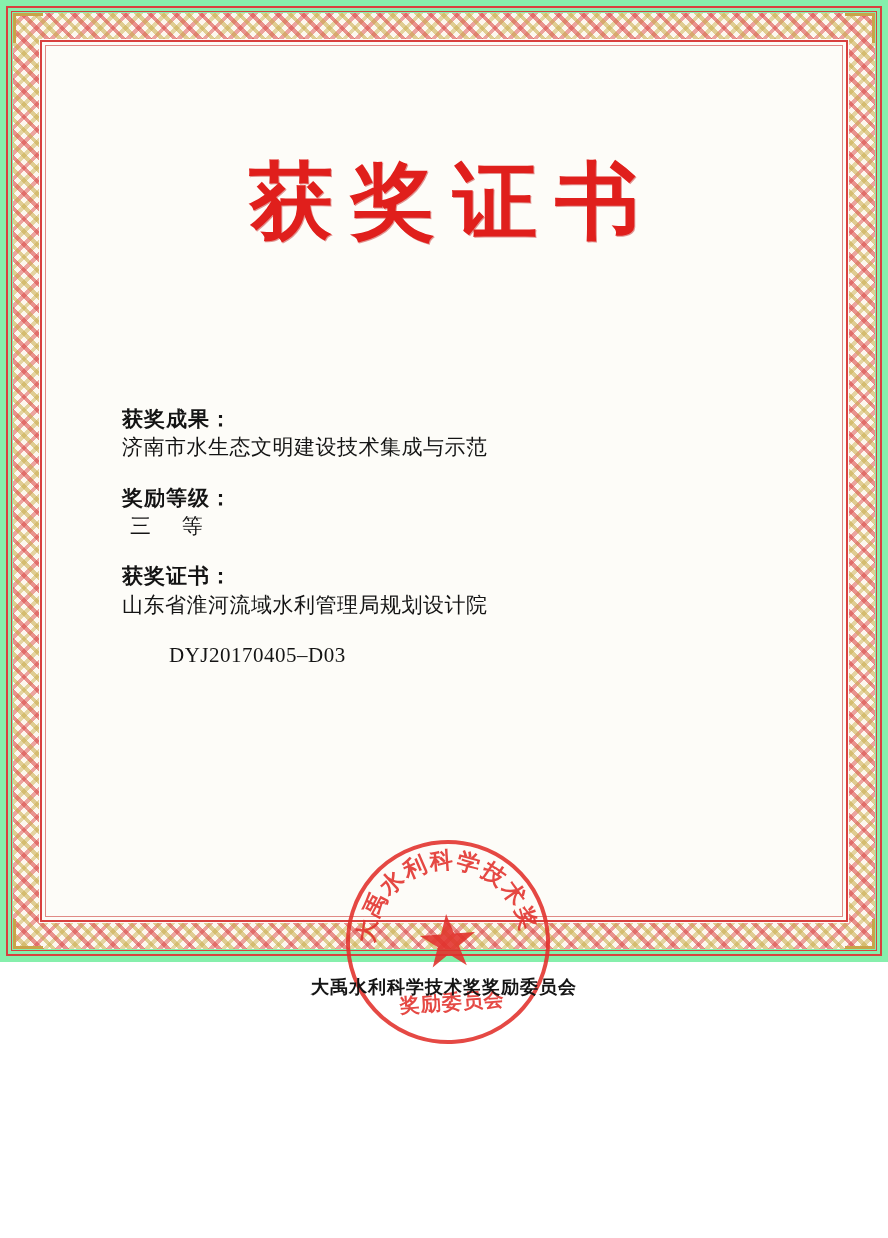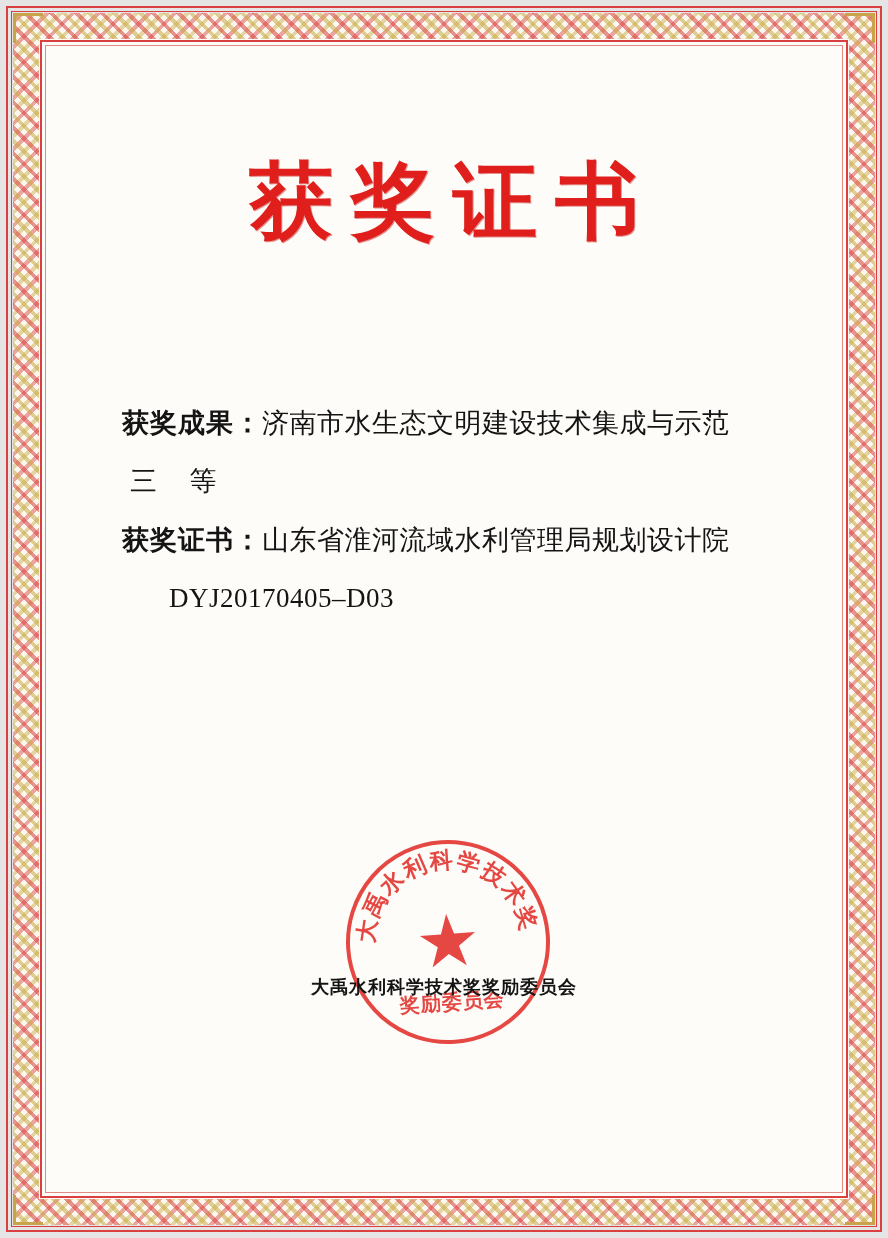--- a/index.html
+++ b/index.html
@@ -10,22 +10,22 @@
   body {
     width: 888px;
     height: 1238px;
     font-family: "Liberation Serif", serif;
     overflow: hidden;
   }
 
   .certificate {
     position: relative;
     width: 888px;
-    height: 1238px;
-    background: #e5e5e5;
+    height: 962px;
+    background: #86efac;
     box-sizing: border-box;
   }
 
   
   .border-outer {
     position: absolute;
     left: 6px; top: 6px; right: 6px; bottom: 6px;
     border: 2px solid #d9403f;
     box-sizing: border-box;
   }
@@ -108,27 +108,28 @@
   }
 
   .fields {
     position: absolute;
     top: 355px;
     left: 72px;
     right: 40px;
   }
   .field-row {
     display: flex;
-    align-items: flex-end;
+    align-items: flex-start;
     margin-bottom: 22px;
     color: #141414;
     font-family: "DejaVu Serif", serif;
-    font-size: 27px;
+    font-size: 21px;
     line-height: 1.35;
     white-space: nowrap;
+    flex-direction: column;
   }
   .field-label {
     font-weight: bold;
     letter-spacing: 1px;
   }
   .field-value {
     font-weight: normal;
     letter-spacing: 0.5px;
   }
   .field-value.serial {
@@ -246,20 +247,21 @@
     <div class="title">获奖证书</div>
 
     <div class="fields">
 
       <div class="field-row">
         <span class="field-label">获奖成果：</span>
         <span class="field-value">济南市水生态文明建设技术集成与示范</span>
       </div>
 
       <div class="field-row">
+        <span class="field-label">奖励等级：</span>
         <span class="field-value grade">三  等</span>
       </div>
 
       <div class="field-row">
         <span class="field-label">获奖证书：</span>
         <span class="field-value">山东省淮河流域水利管理局规划设计院</span>
       </div>
 
       <div class="field-row">
         <span class="field-value serial">DYJ20170405–D03</span>

